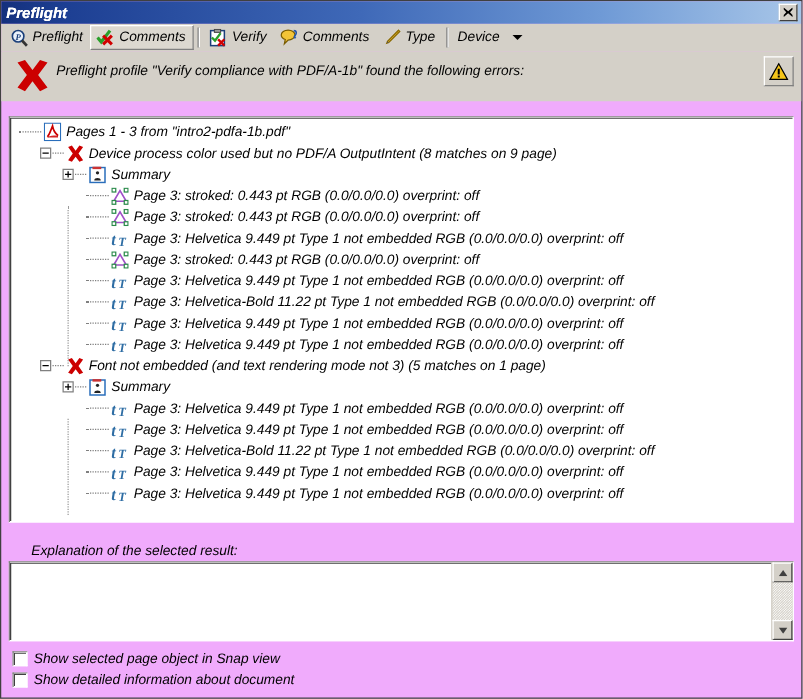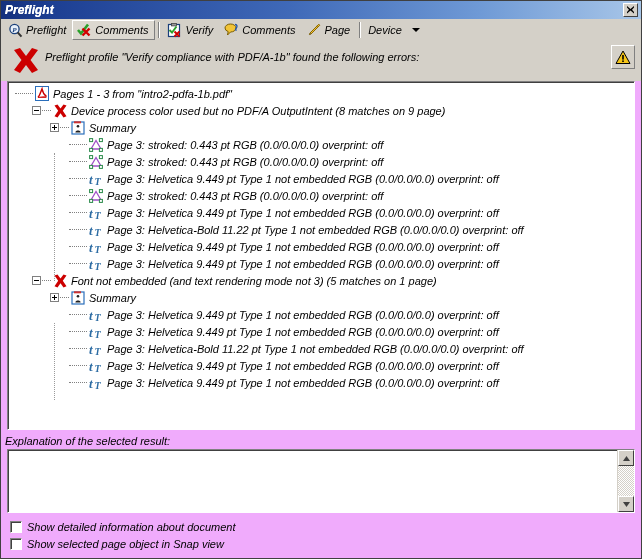--- a/index.html
+++ b/index.html
@@ -86,21 +86,21 @@
     width:24px;height:24px;
     background:#d4d0c8;
     border-top:1px solid #ffffff;border-left:1px solid #ffffff;
     border-right:1px solid #808080;border-bottom:1px solid #808080;
     display:flex;align-items:center;justify-content:center;
     box-sizing:border-box;
     margin-bottom:8px;
   }
   
   .tree-wrap{
-    margin:0 6px;
+    margin:12px 6px;
     flex:1;
     background:#ffffff;
     border-top:1px solid #808080;border-left:1px solid #808080;
     border-right:1px solid #ffffff;border-bottom:1px solid #ffffff;
     box-shadow:inset 1px 1px 0 #404040;
     overflow:hidden;
     position:relative;
     box-sizing:border-box;
   }
   .tree{
@@ -143,21 +143,21 @@
   }
   .ricon{width:16px;height:16px;flex:0 0 auto;display:flex;align-items:center;justify-content:center;}
   .rlabel{margin-left:3px;}
   .vline{
     position:absolute;
     width:1px;
     border-left:1px dotted #9a9a9a;
   }
   
   .expl-label{
-    padding:5px 0 2px 4px;
+    padding:5px 0 2px 24px;
     font-size:11px;color:#000;
   }
   .expl-box{
     margin:0 6px;
     height:64px;
     background:#ffffff;
     border-top:1px solid #808080;border-left:1px solid #808080;
     border-right:1px solid #ffffff;border-bottom:1px solid #ffffff;
     box-shadow:inset 1px 1px 0 #404040;
     display:flex;
@@ -263,21 +263,21 @@
     </div>
 
     <div class="tb-item">
       <span class="ricon">
         <svg width="15" height="15" viewBox="0 0 15 15">
           <path d="M12.8 1.2 L13.8 2.2 L5 11 L3.4 11.6 L4 10 Z" fill="#f0c040" stroke="#8a6a00" stroke-width="1"></path>
           <path d="M3.4 11.6 L4 10 L5 11 Z" fill="#555"></path>
           <line x1="11.2" y1="2.8" x2="12.2" y2="3.8" stroke="#a07c00" stroke-width="1"></line>
         </svg>
       </span>
-      <span class="tb-label">Page</span>
+      <span class="tb-label">Type</span>
     </div>
 
     <div class="tb-sep"></div>
 
     <div class="tb-item">
       <span class="tb-label">Device</span>
       <span class="tb-arrow"></span>
     </div>
   </div>
 
@@ -542,22 +542,22 @@
         <svg width="7" height="5" viewBox="0 0 7 5">
           <path d="M0 0 L7 0 L3.5 5 Z" fill="#404040"></path>
         </svg>
       </div>
     </div>
   </div>
 
   <div class="checks">
     <div class="chk-row">
       <span class="chk"></span>
-      <span class="chk-label">Show detailed information about document</span>
+      <span class="chk-label">Show selected page object in Snap view</span>
     </div>
     <div class="chk-row">
       <span class="chk"></span>
-      <span class="chk-label">Show selected page object in Snap view</span>
+      <span class="chk-label">Show detailed information about document</span>
     </div>
   </div>
   <div class="bottom-strip"></div>
 
 </div>
 
 </body></html>

